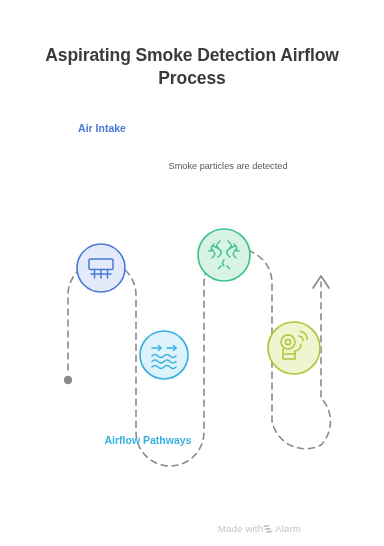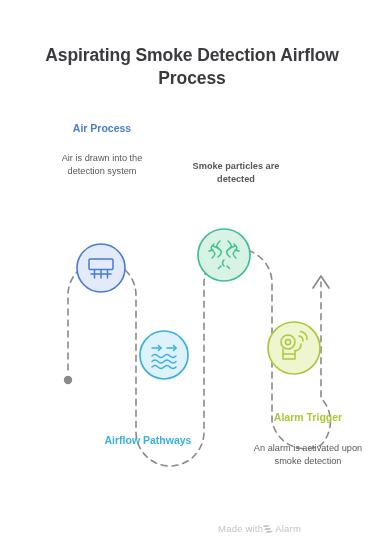--- a/index.html
+++ b/index.html
@@ -38,21 +38,21 @@
     font-size:9.2px;
     line-height:1.42;
     color:#57575b;
   }
 
   
   #lbl-intake   { left:42px;  top:122px; width:120px; color:#4a7ad6; }
   #desc-intake  { left:42px;  top:152px; width:120px; }
 
   #lbl-smoke    { left:168px; top:122px; width:120px; color:#3ec28a; }
-  #desc-smoke   { left:176px; top:160px; width:120px;font-weight:bold; }
+  #desc-smoke   { left:168px; top:160px; width:120px; }
 
   #lbl-airflow  { left:88px; top:434px; width:120px; color:#38b0e0; }
   #desc-airflow { left:98px;  top:472px; width:134px; }
 
   #lbl-alarm    { left:246px; top:411px; width:124px; color:#a9c93b; }
   #desc-alarm   { left:240px; top:442px; width:136px; }
 
   .footer {
     position:absolute;
     right:14px; bottom:12px;
@@ -132,29 +132,26 @@
         <circle cx="288" cy="342" r="2.6"></circle>
         <path d="M 283 349 L 283 359 L 295 359 L 295 351"></path>
         <line x1="283" y1="354" x2="295" y2="354"></line>
         <path d="M 295 351 q 6 -1 6 -7"></path>
         <path d="M 299 336 q 4 0.5 4 5"></path>
         <path d="M 300.5 331.5 q 6.5 1 6.5 8"></path>
       </g>
     </g>
   </svg>
 
-  <div class="node-label" id="lbl-intake">Air Process</div>
-  <div class="node-desc" id="desc-intake">Air is drawn into the detection system</div>
+  <div class="node-label" id="lbl-intake">Air Intake</div>
 
   <div class="node-desc" id="desc-smoke">Smoke particles are detected</div>
 
   <div class="node-label" id="lbl-airflow">Airflow Pathways</div>
 
-  <div class="node-label" id="lbl-alarm">Alarm Trigger</div>
-  <div class="node-desc" id="desc-alarm">An alarm is activated upon smoke detection</div>
 
   <div class="footer">
     <span>Made with</span>
     <svg width="12" height="12" viewBox="0 0 12 12">
       <path d="M1.5 3.2 L7 3.2 L4.5 5.1 L-0.5 5.1 Z" fill="#c3c3c7"></path>
       <path d="M3.0 6.0 L8.5 6.0 L6.0 7.9 L1.0 7.9 Z" fill="#c3c3c7"></path>
       <path d="M4.5 8.8 L10 8.8 L7.5 10.7 L2.5 10.7 Z" fill="#c3c3c7"></path>
     </svg>
     <span>Alarm</span>
   </div>

